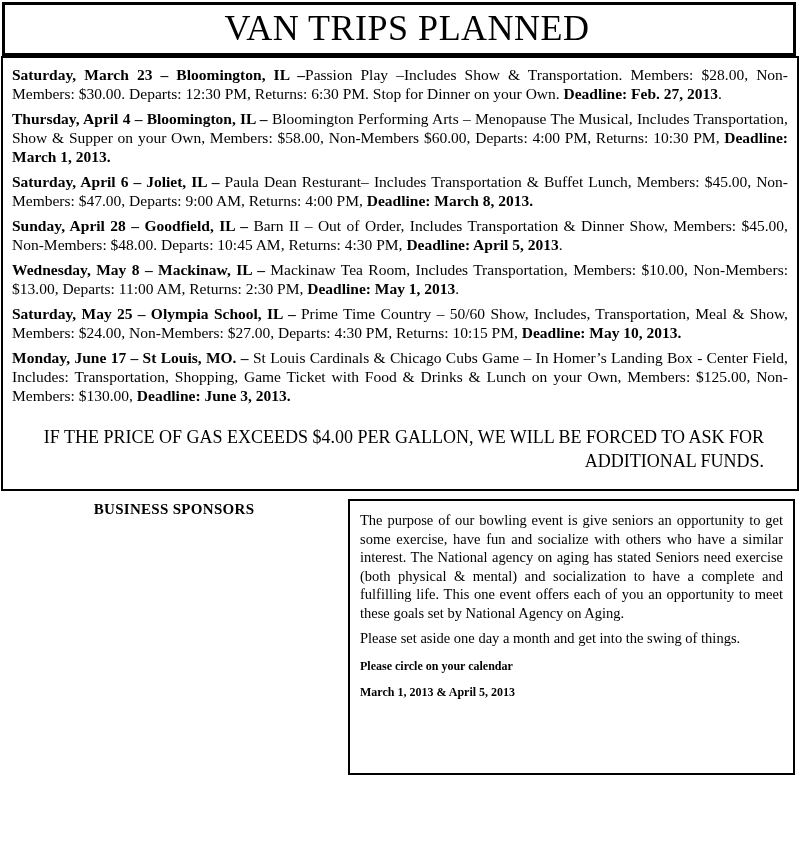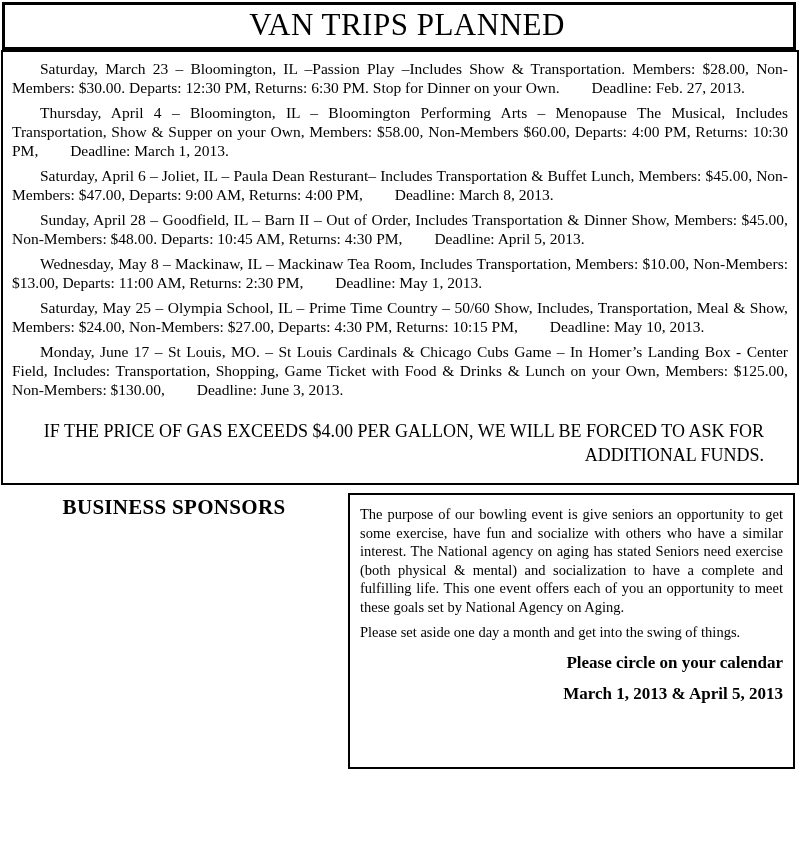--- a/index.html
+++ b/index.html
@@ -13,40 +13,40 @@
   .page { width: 800px; height: 842px; overflow: hidden; }
 
   
   .title-box {
     margin: 2px 4px 0 2px;
     border: 3px solid #000;
     text-align: center;
     padding: 2px 0 4px 0;
   }
   .title-box .title {
-    font-size: 31px;
+    font-size: 36px;
     font-weight: normal;
     letter-spacing: 0.5px;
     white-space: nowrap;
     margin-left: 16px;
   }
 
   
   .body-box {
     margin: 0 1px;
     border: 2px solid #000;
     padding: 1px 9px 4px 9px;
   }
   .trip {
     margin: 6px 0;
     font-size: 15.5px;
     line-height: 19px;
     text-align: justify;
   }
-  .trip b { font-weight: normal; margin-left: 28px; }
+  .trip b { font-weight: bold; }
 
   .gas-notice {
     margin: 20px 24px 12px 24px;
     text-align: right;
     font-weight: normal;
     font-size: 18px;
     line-height: 24px;
   }
 
   
@@ -54,21 +54,21 @@
     display: flex;
     align-items: flex-start;
     margin-top: 8px;
   }
   .sponsors-col {
     width: 348px;
     padding-top: 2px;
     text-align: center;
   }
   .sponsors-heading {
-    font-size: 21px;
+    font-size: 15px;
     font-weight: bold;
     letter-spacing: 0.3px;
   }
   .bowl-box {
     width: 447px;
     min-height: 276px;
     border: 2px solid #000;
     padding: 3px 10px 8px 10px;
   }
   .bowl-title {
@@ -77,23 +77,23 @@
     font-size: 17.5px;
     margin: 4px 0 4px 0;
   }
   .bowl-p {
     font-size: 14.5px;
     line-height: 18.5px;
     text-align: justify;
     margin: 7px 0;
   }
   .bowl-center {
-    text-align: right;
+    text-align: left;
     font-weight: bold;
-    font-size: 17px;
+    font-size: 12px;
     margin: 11px 0;
   }
 </style>
 </head>
 <body>
 
 <div class="page">
 
   <div class="title-box">
     <span class="title">VAN TRIPS PLANNED</span>

